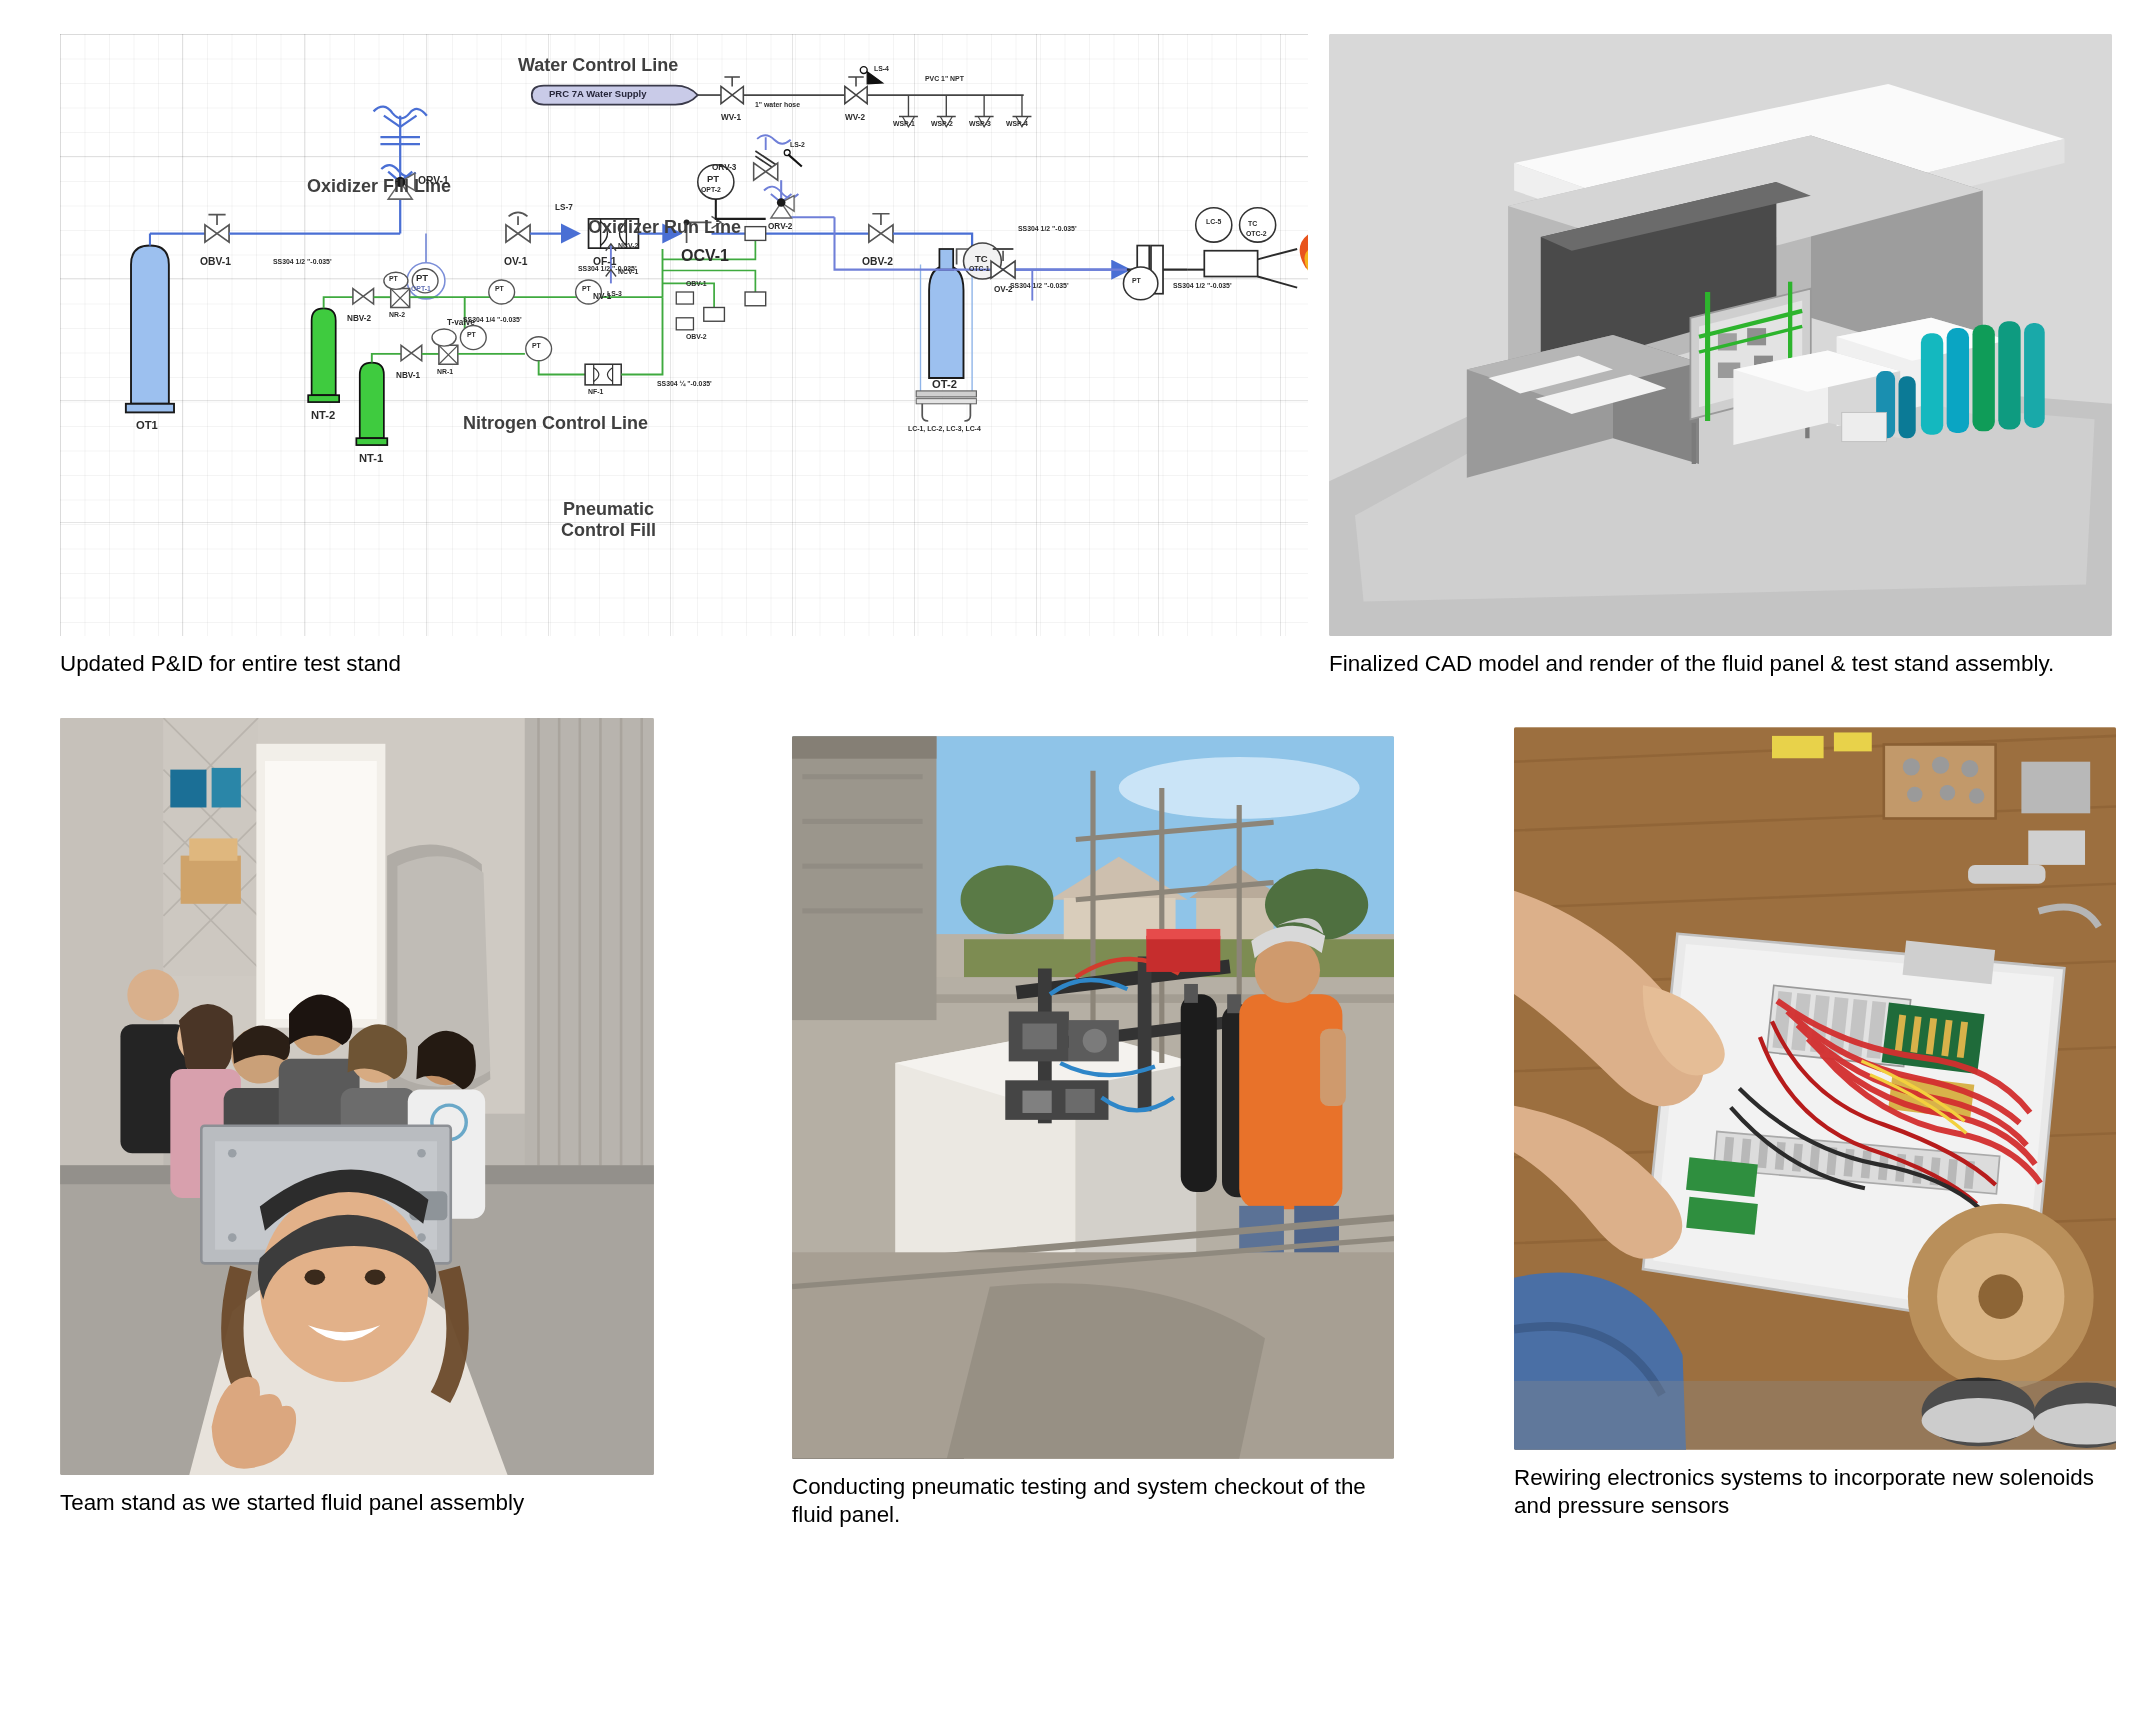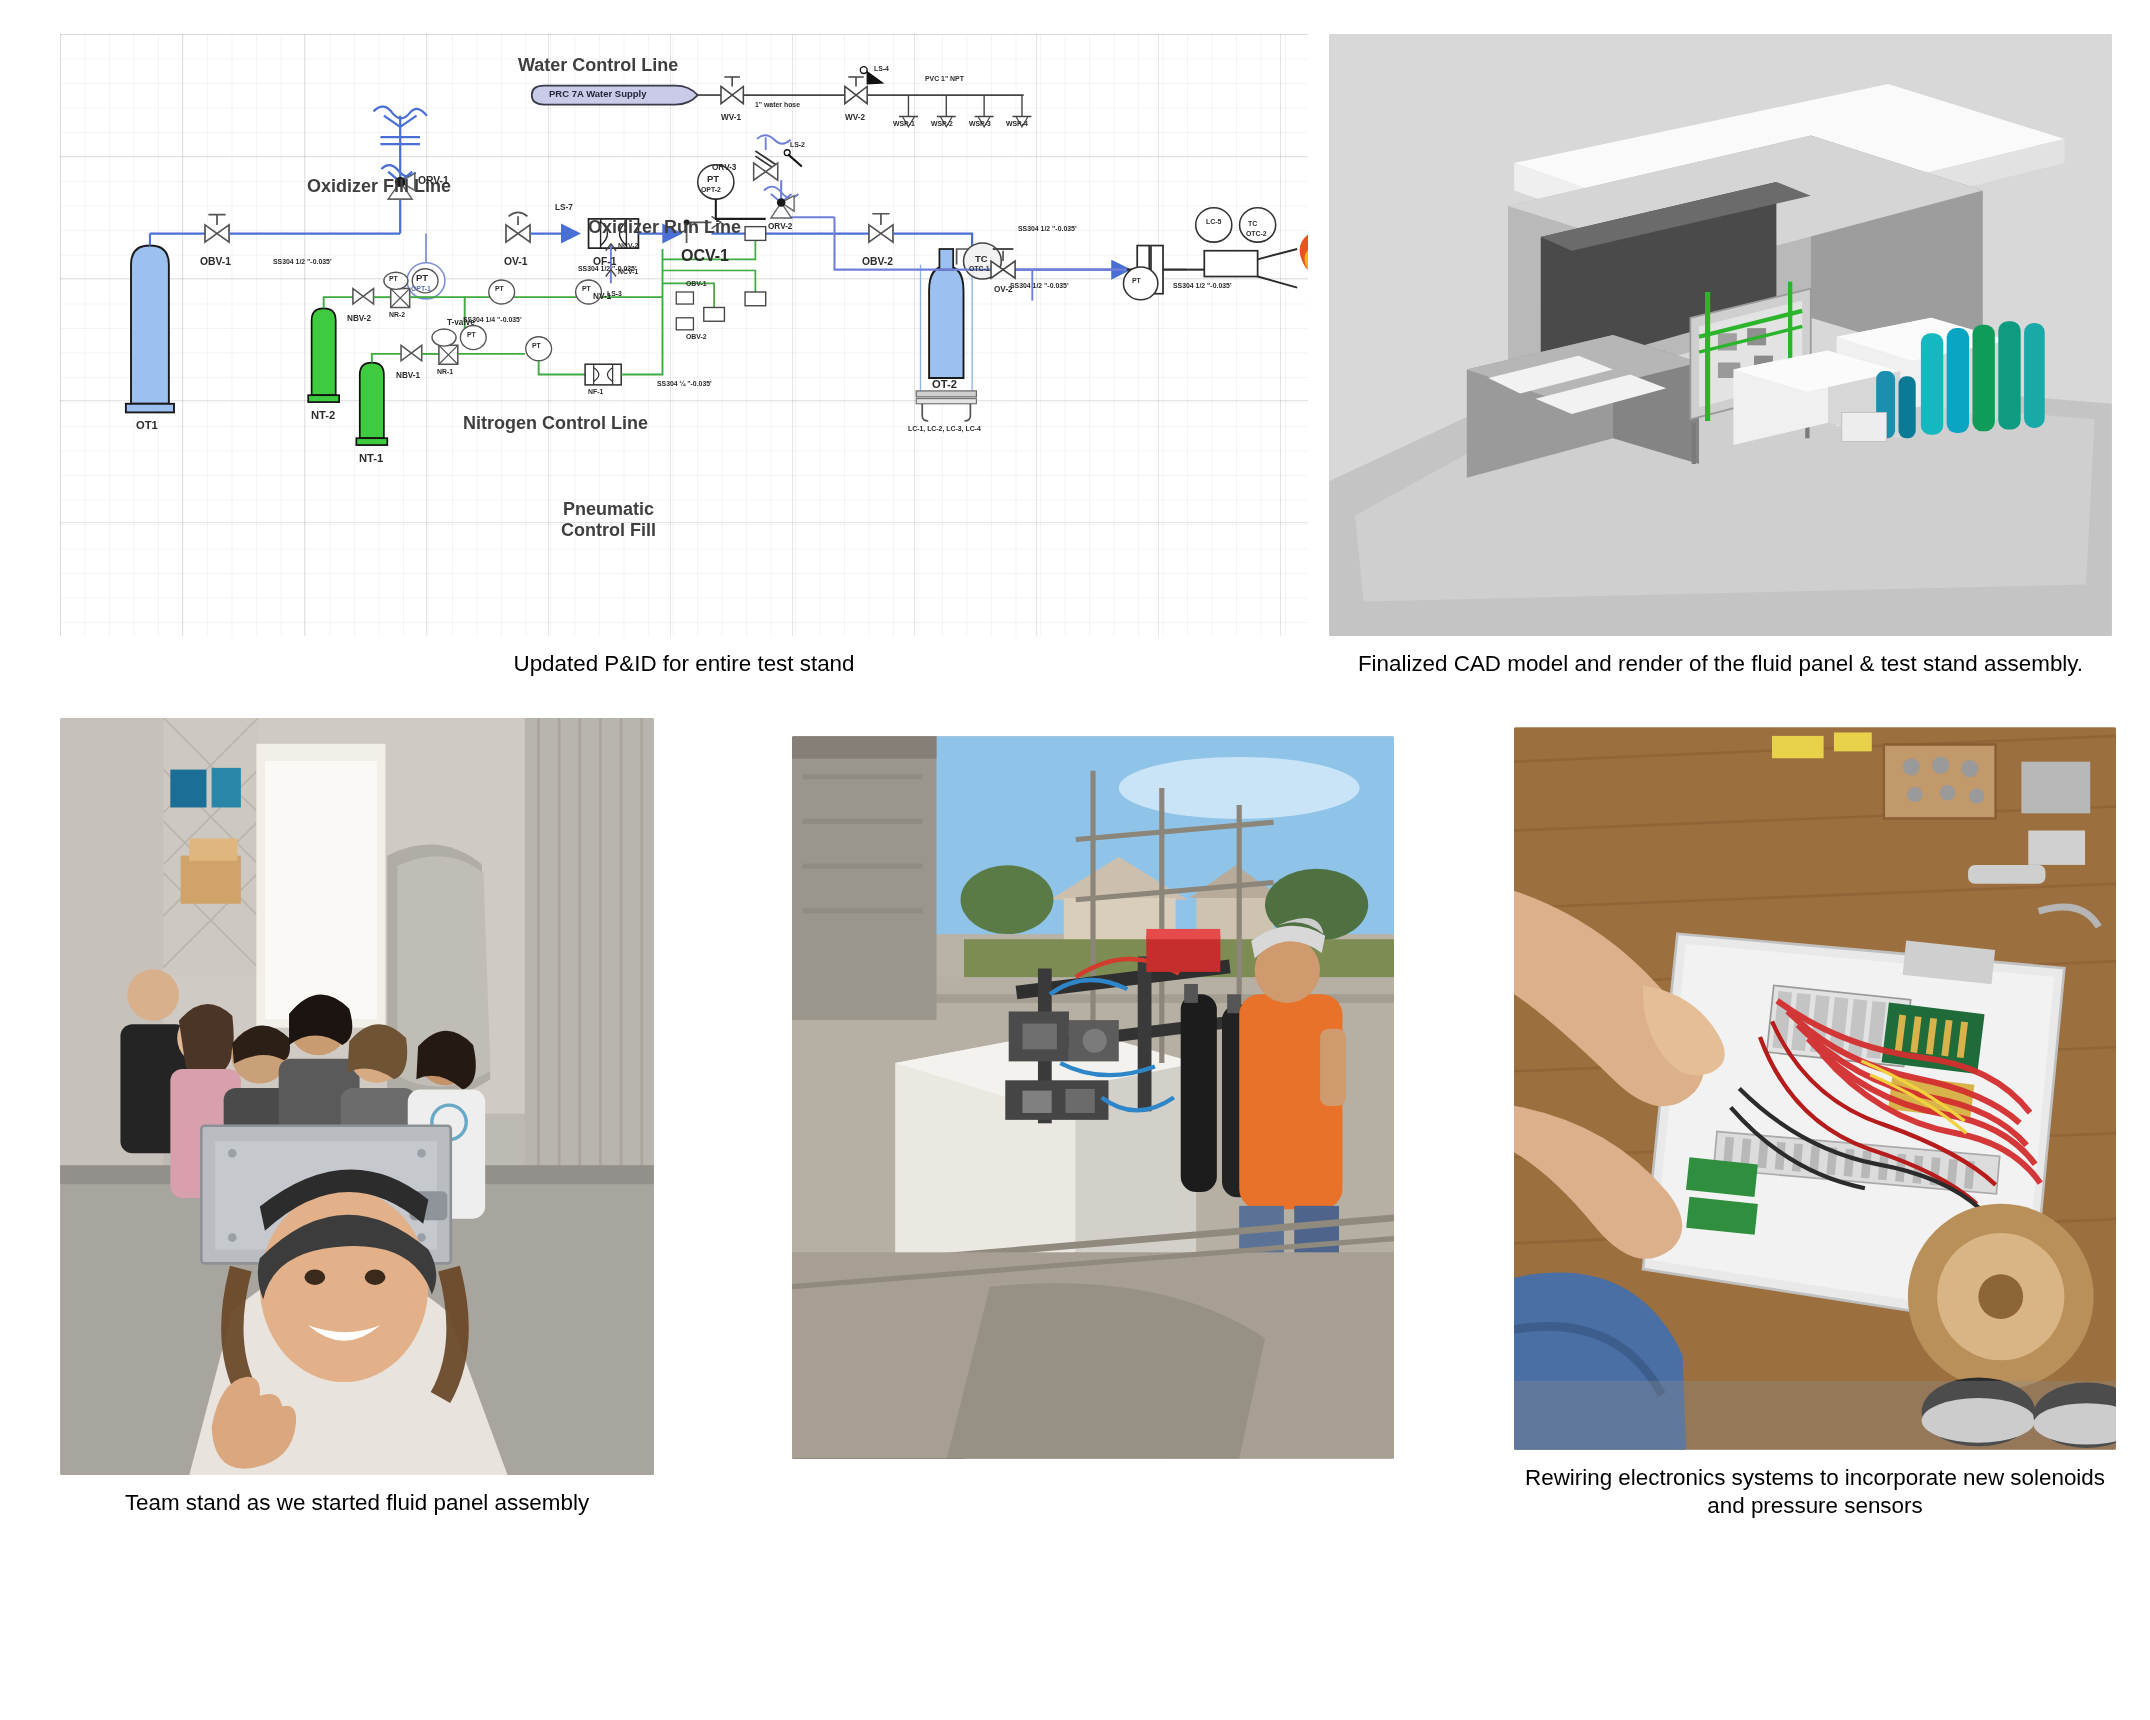--- a/index.html
+++ b/index.html
@@ -9,21 +9,20 @@
     width: 2151px; height: 1721px;
     background: #ffffff;
     font-family: "Liberation Sans", sans-serif;
     overflow: hidden;
   }
   .page { position: relative; width: 2151px; height: 1721px; }
 
   
   .fig { position: absolute; }
   .caption {
-    text-align: center;
     font-size: 22.4px;
     color: #000;
     line-height: 1.28;
     font-family: "Liberation Sans", sans-serif;
   }
 
   
   #pid-figure { left: 60px; top: 34px; width: 1248px; height: 602px; }
   .pid-canvas {
     position: relative; width: 1248px; height: 602px;
@@ -549,20 +548,21 @@
         <path d="M104,760 q50,-20 84,22 q-10,46 -60,38 q-44,-8 -24,-60 Z" fill="#6f4bb0"></path>
         <path d="M108,786 q40,-18 72,16" stroke="#f0f0f0" stroke-width="5" fill="none"></path>
 
         <path d="M0,620 L700,560" stroke="#8f897e" stroke-width="8"></path>
         <rect x="0" y="600" width="700" height="240" fill="#a79f93"></rect>
         <path d="M0,640 L700,584" stroke="#8f897e" stroke-width="6"></path>
 
         <path d="M230,640 q200,-20 320,60 L520,840 L180,840 Z" fill="#8b8478" opacity="0.55"></path>
       </svg>
     </div>
+    <div class="caption ph-cap" style="width:602px;">Conducting pneumatic testing and system checkout of the fluid panel.</div>
   </div>
 
   <div class="fig" id="wire-figure">
     <div class="photo" style="width:602px;height:723px;">
       <svg width="602" height="723" viewBox="0 0 700 840">
         <rect width="700" height="840" fill="#9c6f3f"></rect>
 
         <g stroke="#8a5f33" stroke-width="3" opacity="0.6">
           <path d="M0,40 L700,10 M0,120 L700,92 M0,210 L700,182 M0,300 L700,272 M0,400 L700,372 M0,500 L700,472 M0,600 L700,572"></path>
         </g>

